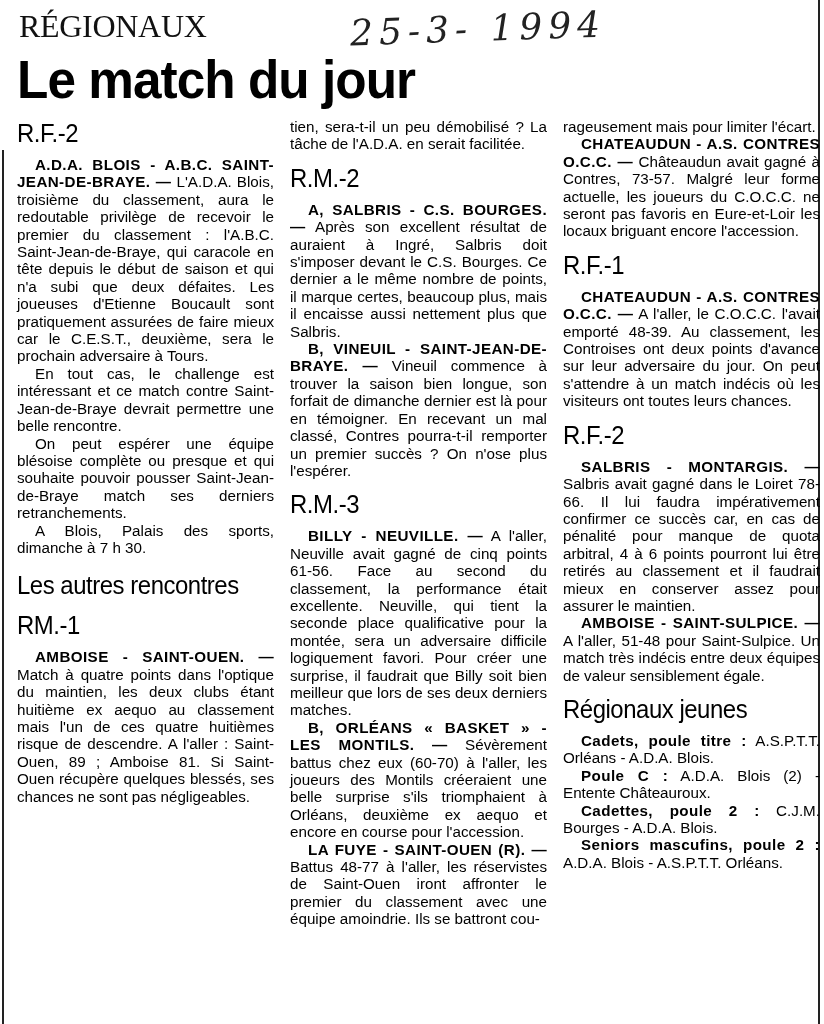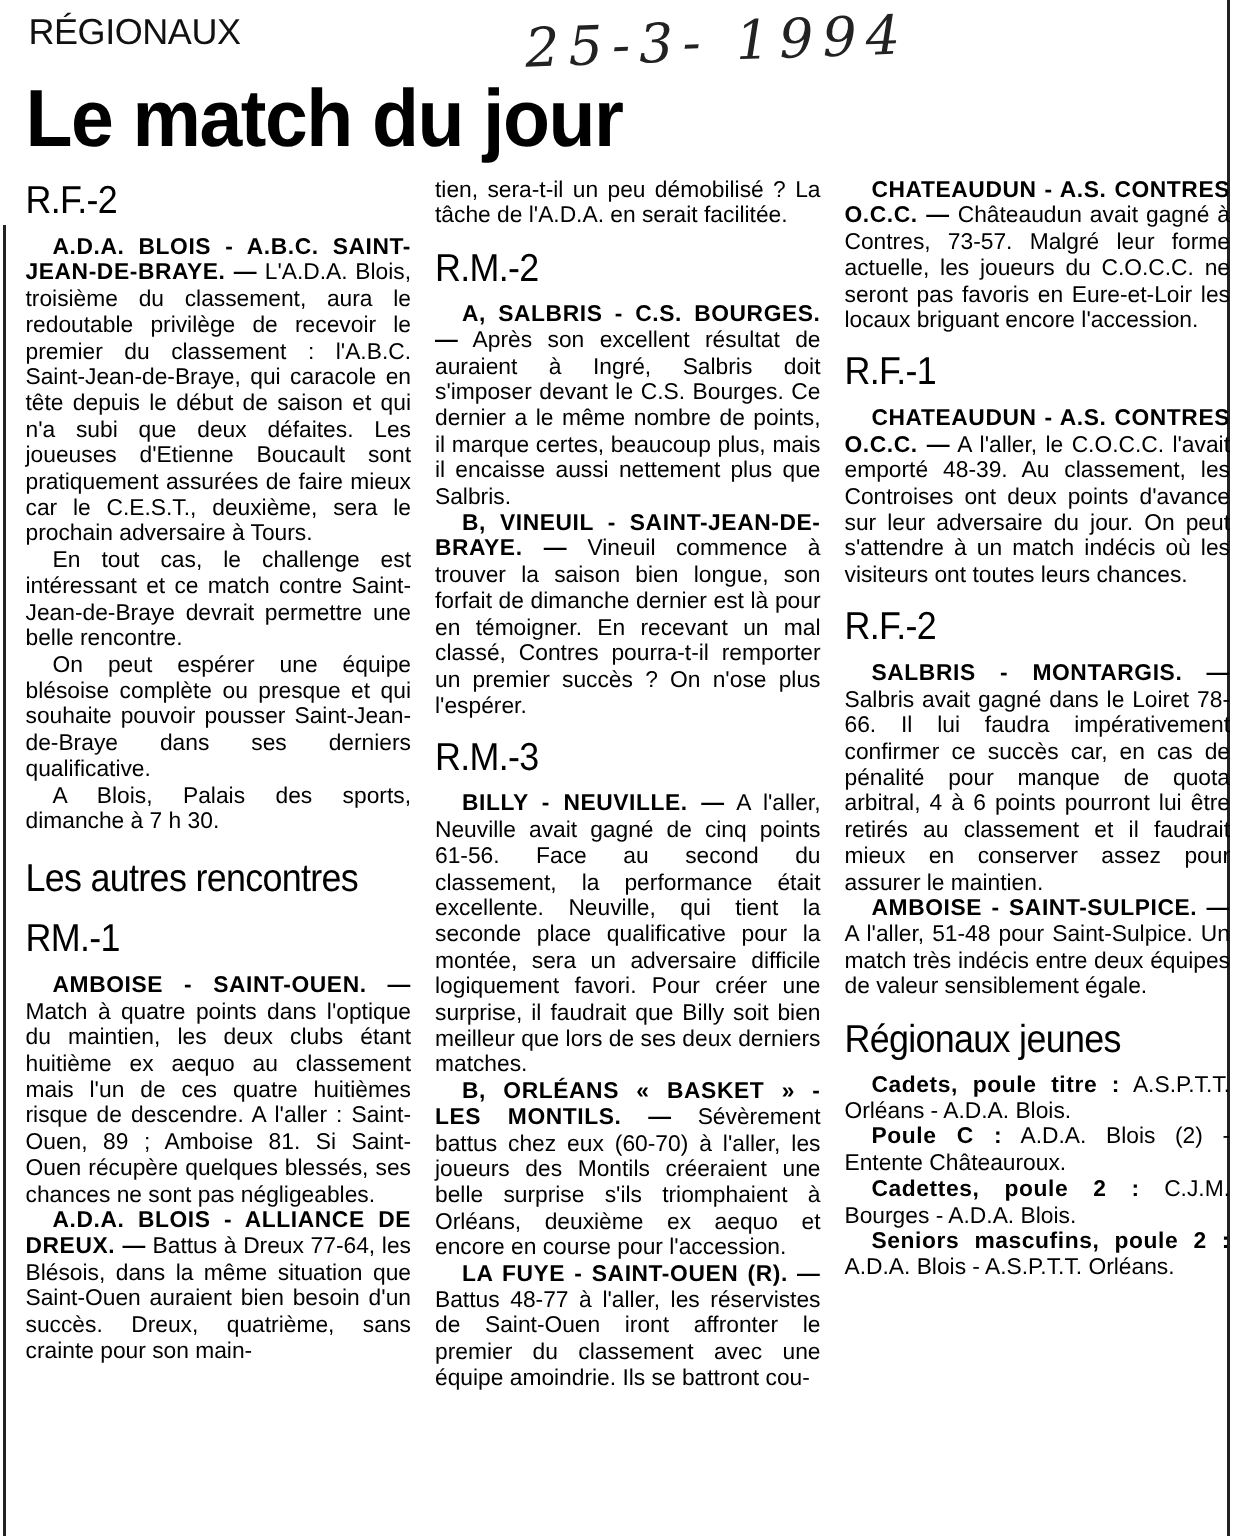--- a/index.html
+++ b/index.html
@@ -4,21 +4,21 @@
 <style>
   html, body { margin: 0; padding: 0; }
   body {
     width: 824px; height: 1024px; overflow: hidden;
     background: #ffffff; color: #111;
     font-family: "Liberation Sans", sans-serif;
     position: relative;
   }
   .kicker {
     position: absolute; left: 19px; top: 8px;
-    font-size: 24px; letter-spacing: -0.3px; color: #111;
+    font-size: 32px; letter-spacing: -0.3px; color: #111; font-family: Liberation Serif, serif;
   }
   .handwriting {
     position: absolute; left: 350px; top: 8px;
     font-family: "DejaVu Serif", serif; font-style: italic;
     font-size: 36px; color: #222; letter-spacing: 6px;
     transform: rotate(-2deg);
   }
   .headline {
     position: absolute; left: 17px; top: 48px;
     font-size: 54px; font-weight: bold; letter-spacing: -1px;
@@ -55,40 +55,40 @@
 <div class="rule rule-right"></div>
 
 <div class="kicker">RÉGIONAUX</div>
 <div class="handwriting">25-3- 1994</div>
 <div class="headline">Le match du jour</div>
 
 <div class="col col1">
   <div class="sec first">R.F.-2</div>
   <p><span class="lead">A.D.A. BLOIS - A.B.C. SAINT-JEAN-DE-BRAYE. —</span><span> L'A.D.A. Blois, troisième du classement, aura le redoutable privilège de recevoir le premier du classement : l'A.B.C. Saint-Jean-de-Braye, qui caracole en tête depuis le début de saison et qui n'a subi que deux défaites. Les joueuses d'Etienne Boucault sont pratiquement assurées de faire mieux car le C.E.S.T., deuxième, sera le prochain adversaire à Tours.</span></p>
   <p>En tout cas, le challenge est intéressant et ce match contre Saint-Jean-de-Braye devrait permettre une belle rencontre.</p>
-  <p>On peut espérer une équipe blésoise complète ou presque et qui souhaite pouvoir pousser Saint-Jean-de-Braye dans ses derniers qualificative.</p>
+  <p>On peut espérer une équipe blésoise complète ou presque et qui souhaite pouvoir pousser Saint-Jean-de-Braye match ses derniers retranchements.</p>
   <p>A Blois, Palais des sports, dimanche à 7 h 30.</p>
   <div class="sec big">Les autres rencontres</div>
   <div class="sec">RM.-1</div>
   <p><span class="lead">AMBOISE - SAINT-OUEN. —</span><span> Match à quatre points dans l'optique du maintien, les deux clubs étant huitième ex aequo au classement mais l'un de ces quatre huitièmes risque de descendre. A l'aller : Saint-Ouen, 89 ; Amboise 81. Si Saint-Ouen récupère quelques blessés, ses chances ne sont pas négligeables.</span></p>
-  <p><span class="lead">A.D.A. BLOIS - ALLIANCE DE DREUX. —</span><span> Battus à Dreux 77-64, les Blésois, dans la même situation que Saint-Ouen auraient bien besoin d'un succès. Dreux, quatrième, sans crainte pour son main-</span></p>
 </div>
 
 <div class="col col2">
   <p class="cont">tien, sera-t-il un peu démobilisé ? La tâche de l'A.D.A. en serait facilitée.</p>
   <div class="sec">R.M.-2</div>
   <p><span class="lead">A, SALBRIS - C.S. BOURGES. —</span><span> Après son excellent résultat de auraient à Ingré, Salbris doit s'imposer devant le C.S. Bourges. Ce dernier a le même nombre de points, il marque certes, beaucoup plus, mais il encaisse aussi nettement plus que Salbris.</span></p>
   <p><span class="lead">B, VINEUIL - SAINT-JEAN-DE-BRAYE. —</span><span> Vineuil commence à trouver la saison bien longue, son forfait de dimanche dernier est là pour en témoigner. En recevant un mal classé, Contres pourra-t-il remporter un premier succès ? On n'ose plus l'espérer.</span></p>
   <div class="sec">R.M.-3</div>
   <p><span class="lead">BILLY - NEUVILLE. —</span><span> A l'aller, Neuville avait gagné de cinq points 61-56. Face au second du classement, la performance était excellente. Neuville, qui tient la seconde place qualificative pour la montée, sera un adversaire difficile logiquement favori. Pour créer une surprise, il faudrait que Billy soit bien meilleur que lors de ses deux derniers matches.</span></p>
   <p><span class="lead">B, ORLÉANS « BASKET » - LES MONTILS. —</span><span> Sévèrement battus chez eux (60-70) à l'aller, les joueurs des Montils créeraient une belle surprise s'ils triomphaient à Orléans, deuxième ex aequo et encore en course pour l'accession.</span></p>
   <p><span class="lead">LA FUYE - SAINT-OUEN (R). —</span><span> Battus 48-77 à l'aller, les réservistes de Saint-Ouen iront affronter le premier du classement avec une équipe amoindrie. Ils se battront cou-</span></p>
 </div>
 
 <div class="col col3">
+  <p class="cont">rageusement mais pour limiter l'écart.</p>
   <p><span class="lead">CHATEAUDUN - A.S. CONTRES O.C.C. —</span><span> Châteaudun avait gagné à Contres, 73-57. Malgré leur forme actuelle, les joueurs du C.O.C.C. ne seront pas favoris en Eure-et-Loir les locaux briguant encore l'accession.</span></p>
   <div class="sec">R.F.-1</div>
   <p><span class="lead">CHATEAUDUN - A.S. CONTRES O.C.C. —</span><span> A l'aller, le C.O.C.C. l'avait emporté 48-39. Au classement, les Controises ont deux points d'avance sur leur adversaire du jour. On peut s'attendre à un match indécis où les visiteurs ont toutes leurs chances.</span></p>
   <div class="sec">R.F.-2</div>
   <p><span class="lead">SALBRIS - MONTARGIS. —</span><span> Salbris avait gagné dans le Loiret 78-66. Il lui faudra impérativement confirmer ce succès car, en cas de pénalité pour manque de quota arbitral, 4 à 6 points pourront lui être retirés au classement et il faudrait mieux en conserver assez pour assurer le maintien.</span></p>
   <p><span class="lead">AMBOISE - SAINT-SULPICE. —</span><span> A l'aller, 51-48 pour Saint-Sulpice. Un match très indécis entre deux équipes de valeur sensiblement égale.</span></p>
   <div class="sec">Régionaux jeunes</div>
   <p><span class="lead">Cadets, poule titre :</span><span> A.S.P.T.T. Orléans - A.D.A. Blois.</span></p>
   <p><span class="lead">Poule C :</span><span> A.D.A. Blois (2) - Entente Châteauroux.</span></p>
   <p><span class="lead">Cadettes, poule 2 :</span><span> C.J.M. Bourges - A.D.A. Blois.</span></p>

